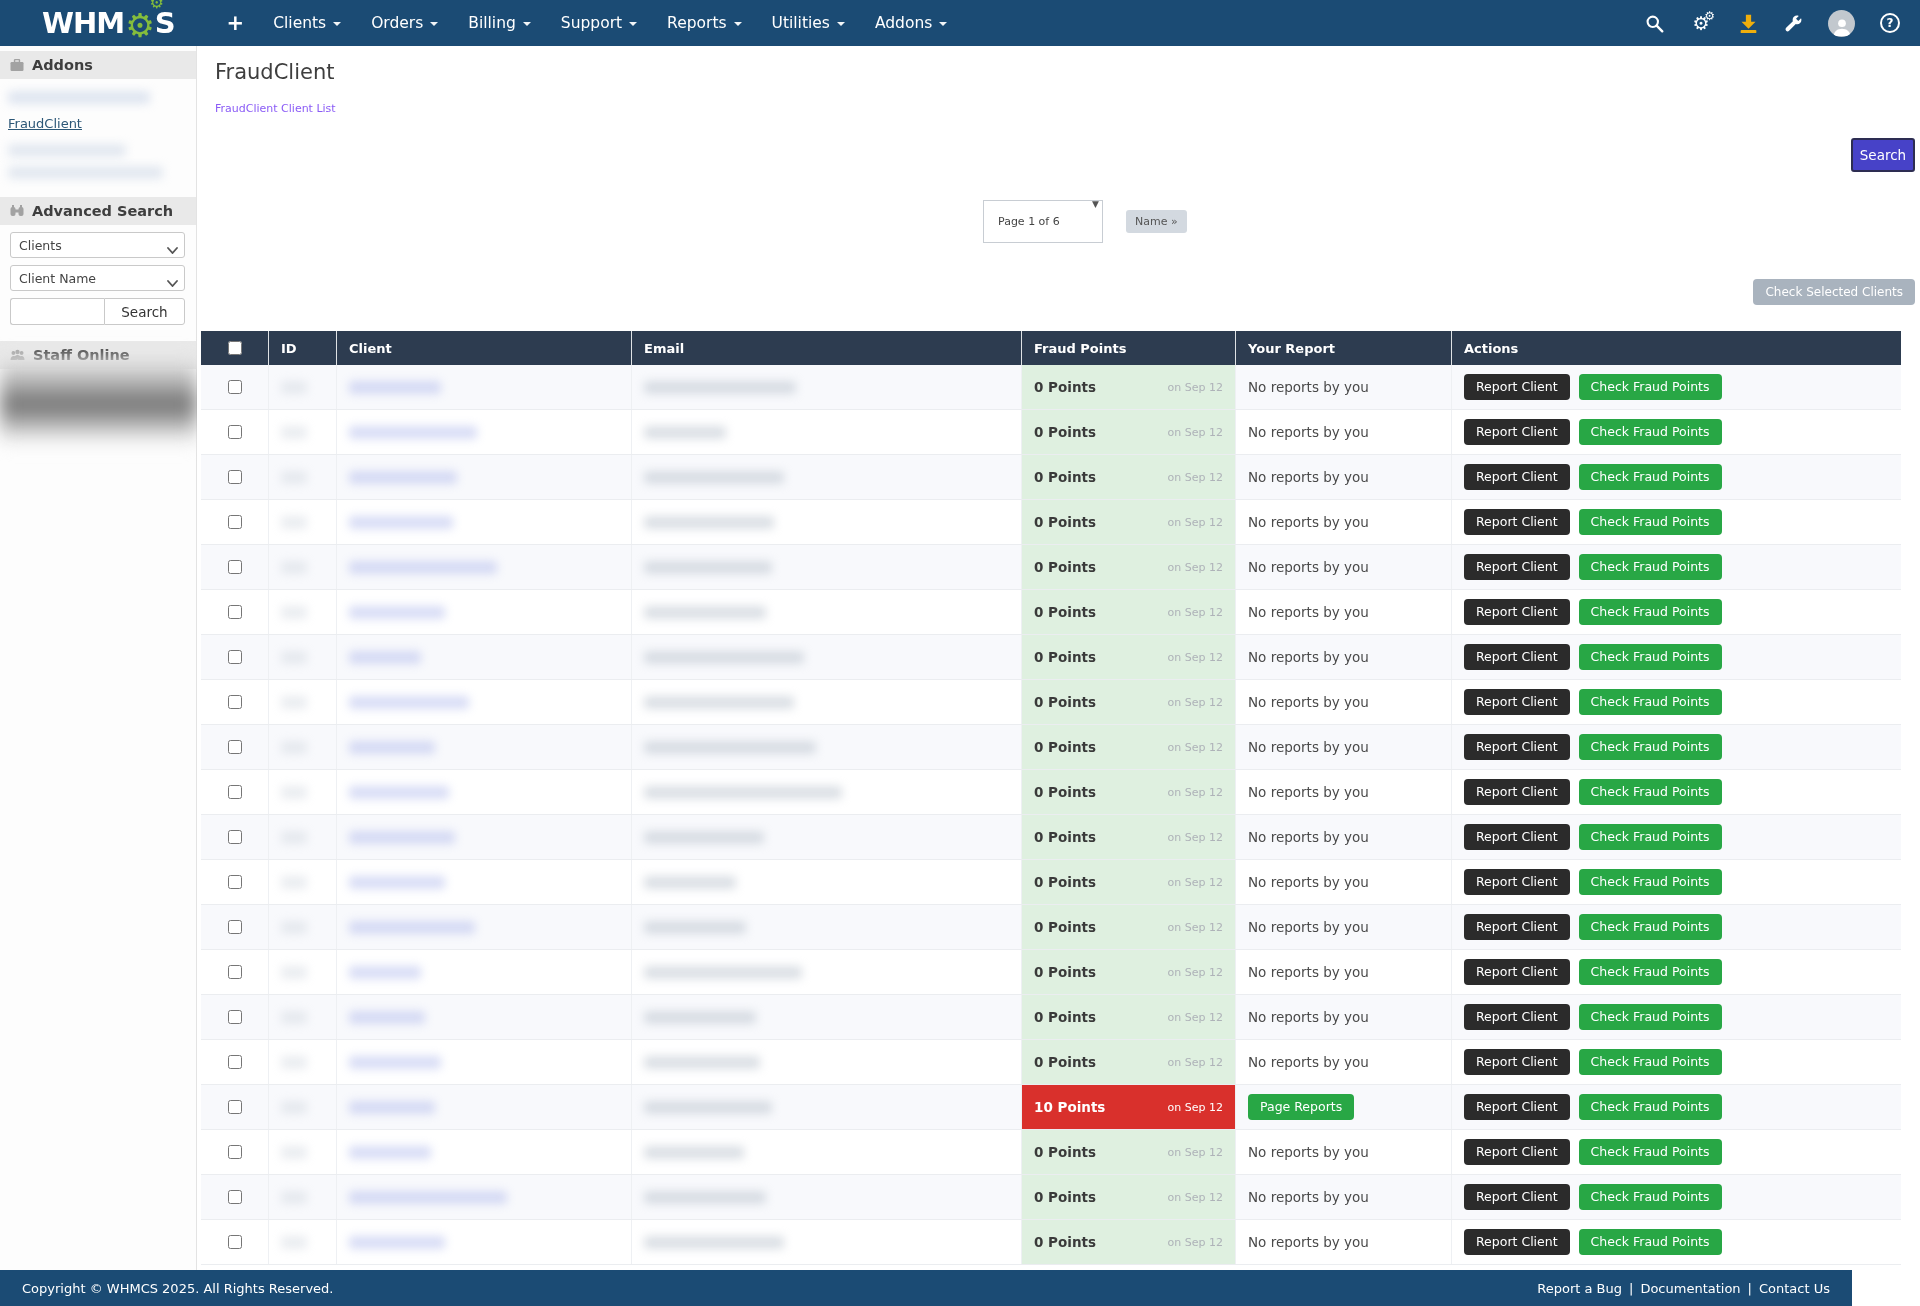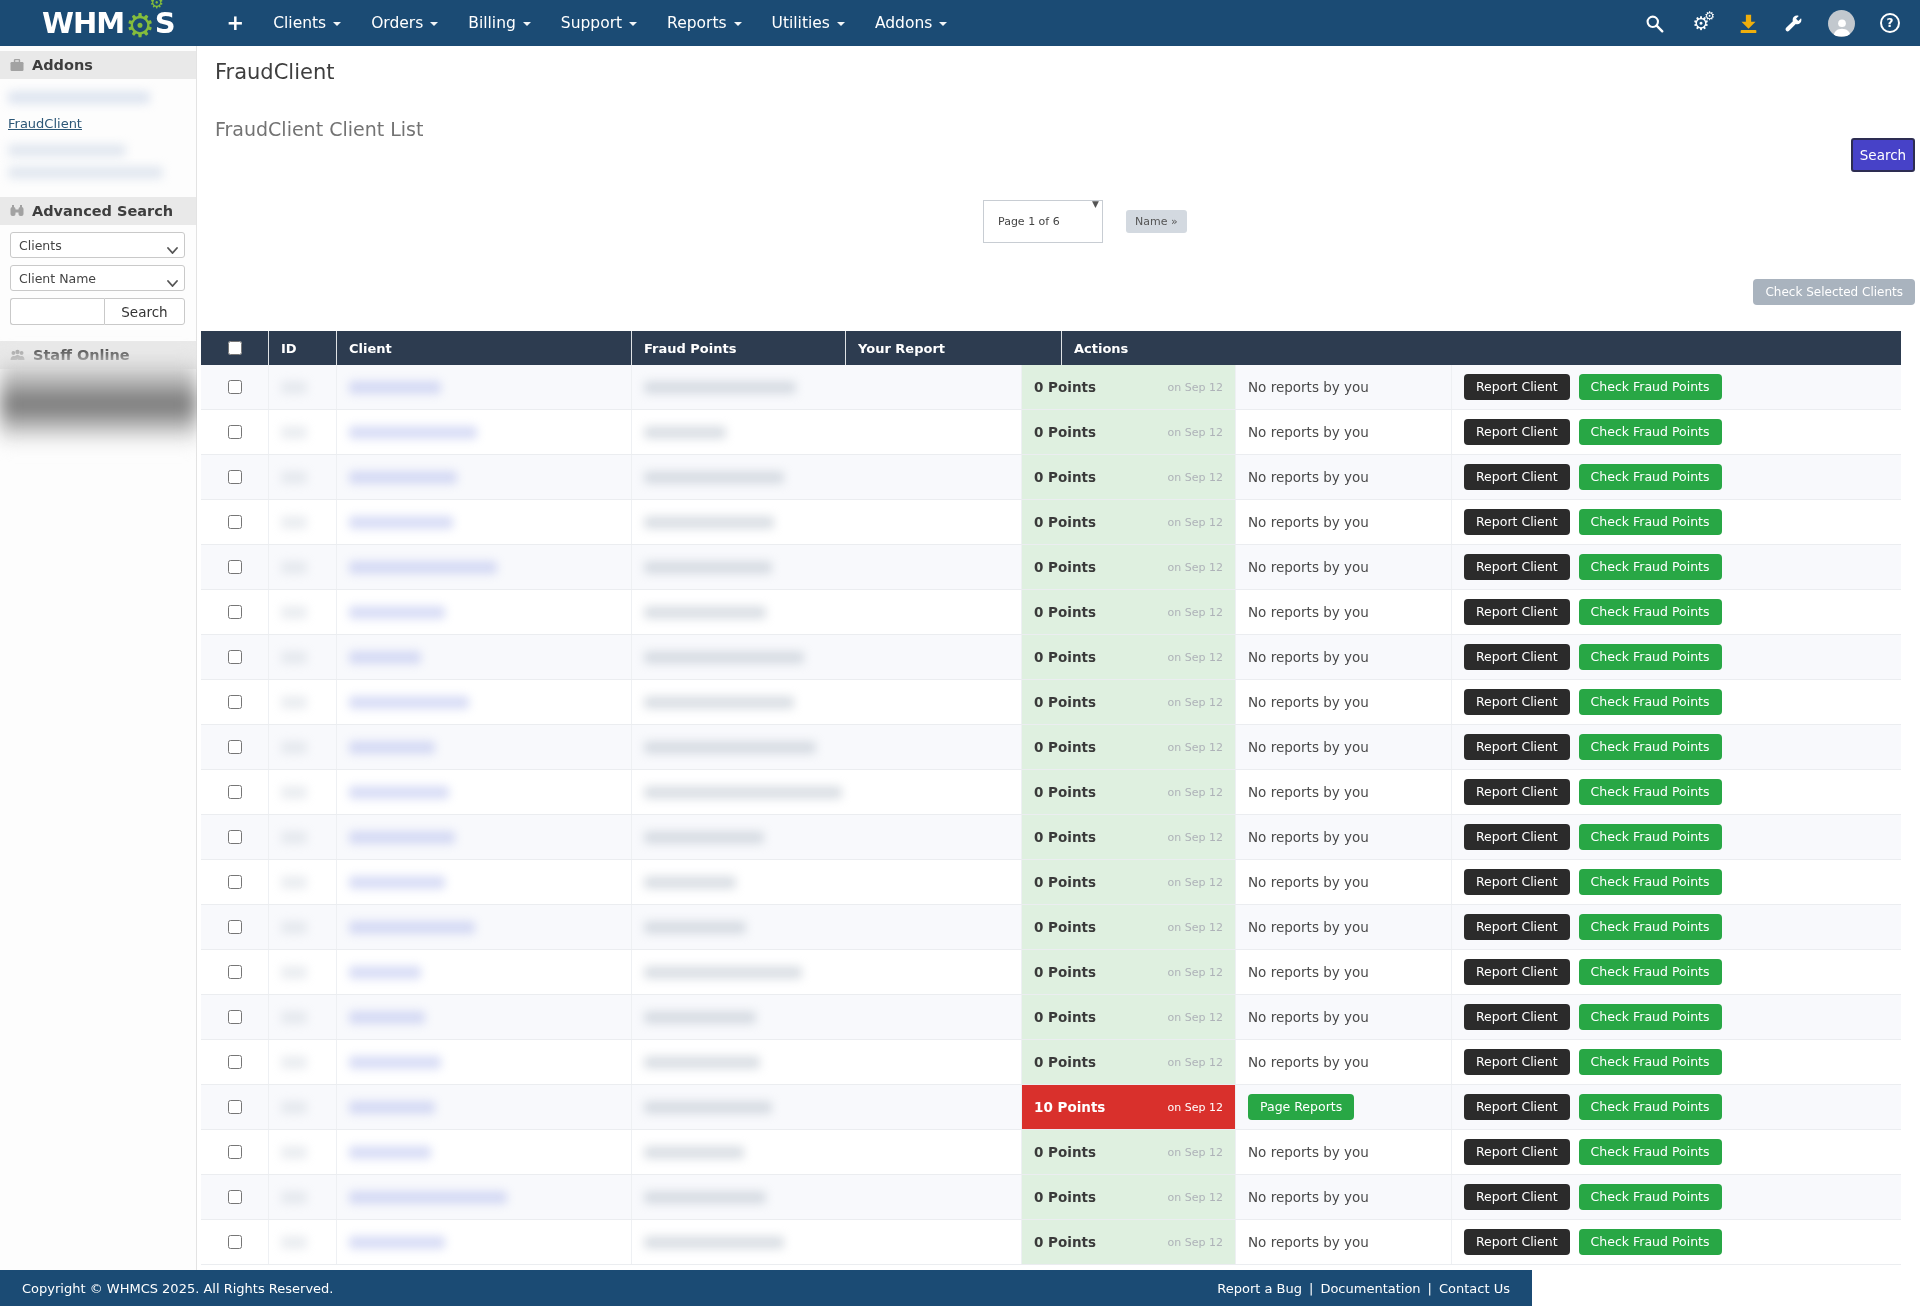--- a/index.html
+++ b/index.html
@@ -50,21 +50,21 @@
   .side-search-input{width:94px;height:27px;border:1px solid #C9C9C9;border-right:none;
     border-radius:3px 0 0 3px;padding:0 6px;font-family:inherit;font-size:12.5px;color:#444;}
   .side-search-btn{width:81px;height:27px;background:#fff;border:1px solid #C9C9C9;
     border-radius:0 3px 3px 0;font-family:inherit;font-size:13.5px;color:#333;cursor:pointer;}
   .staff-blur{position:absolute;left:0;width:197px;height:84px;filter:blur(9px);
     background:linear-gradient(180deg,#ececec 0%,#a8a8a8 35%,#6E6E6E 55%,#c9c9c9 85%,#f5f5f5 100%);}
 
   
   .main{position:absolute;top:46px;left:197px;width:1723px;bottom:36px;background:#fff;}
   .page-title{position:absolute;top:14px;left:18px;font-size:21px;font-weight:normal;color:#3E3E3E;}
-  .list-title{position:absolute;top:72px;left:18px;font-size:19px;font-weight:normal;color:#737373;}
+  .list-title{position:absolute;top:56px;left:18px;font-size:11px;font-weight:normal;color:#8b5cf6;}
   .main-search-input{position:absolute;top:92px;left:18px;width:1628px;height:34px;
     border:1px solid #7FAFD4;border-radius:2px;padding:0 11px;font-family:inherit;
     font-size:13.5px;color:#555;}
   .main-search-input::placeholder{color:#8A9096;}
   .main-search-btn{position:absolute;top:92px;left:1654px;width:64px;height:34px;
     background:var(--indigo);color:#fff;border:2px solid #2D2D52;border-radius:3px;
     font-family:inherit;font-size:13.5px;cursor:pointer;}
   .page-selector{position:absolute;top:154px;left:786px;width:120px;height:43px;background:#fff;
     border:1px solid #C8CDD3;display:flex;align-items:center;padding-left:14px;
     font-size:11px;color:#444;cursor:pointer;}
@@ -99,21 +99,21 @@
     padding:7px 12px;cursor:pointer;line-height:1;}
   .btn.green{background:var(--green);}
   .btn.dark{background:#2B2B2B;}
   .c-actions .btn + .btn{margin-left:9px;}
   .blur-id{width:26px;background:#C4CCD6;opacity:.35;}
   .blur-client{background:#AAB4EA;opacity:.45;cursor:pointer;}
   .blur-email{background:#B8C1CC;opacity:.5;}
   input[type=checkbox]{width:14px;height:14px;accent-color:#fff;cursor:pointer;}
 
   
-  .footer{position:absolute;left:0;bottom:0;width:1532px;height:36px;background:var(--navy);
+  .footer{position:absolute;left:0;bottom:0;width:1852px;height:36px;background:var(--navy);
     color:#fff;display:flex;align-items:center;font-size:13px;}
   .footer .copy{margin-left:22px;}
   .footer .flinks{margin-left:auto;margin-right:22px;display:flex;gap:7px;align-items:center;}
   .footer a{color:#fff;text-decoration:none;cursor:pointer;}
 </style>
 </head>
 <body>
 
 <div class="page">
 
@@ -264,20 +264,21 @@
 
     <button class="check-selected-btn">Check Selected Clients</button>
 
     <div class="ftable">
       <div class="thead">
         <div class="th c-check">
             <input type="checkbox" style="">
           </div>
         <div class="th c-id">ID</div>
         <div class="th c-client">Client</div>
+        <div class="th c-email">Email</div>
         <div class="th c-points" style="background:var(--thead);">Fraud Points</div>
         <div class="th c-report">Your Report</div>
         <div class="th c-actions">Actions</div>
       </div>
       <div>
           <div class="trow striped">
             <div class="td c-check">
               <input type="checkbox" style="">
             </div>
             <div class="td c-id">

